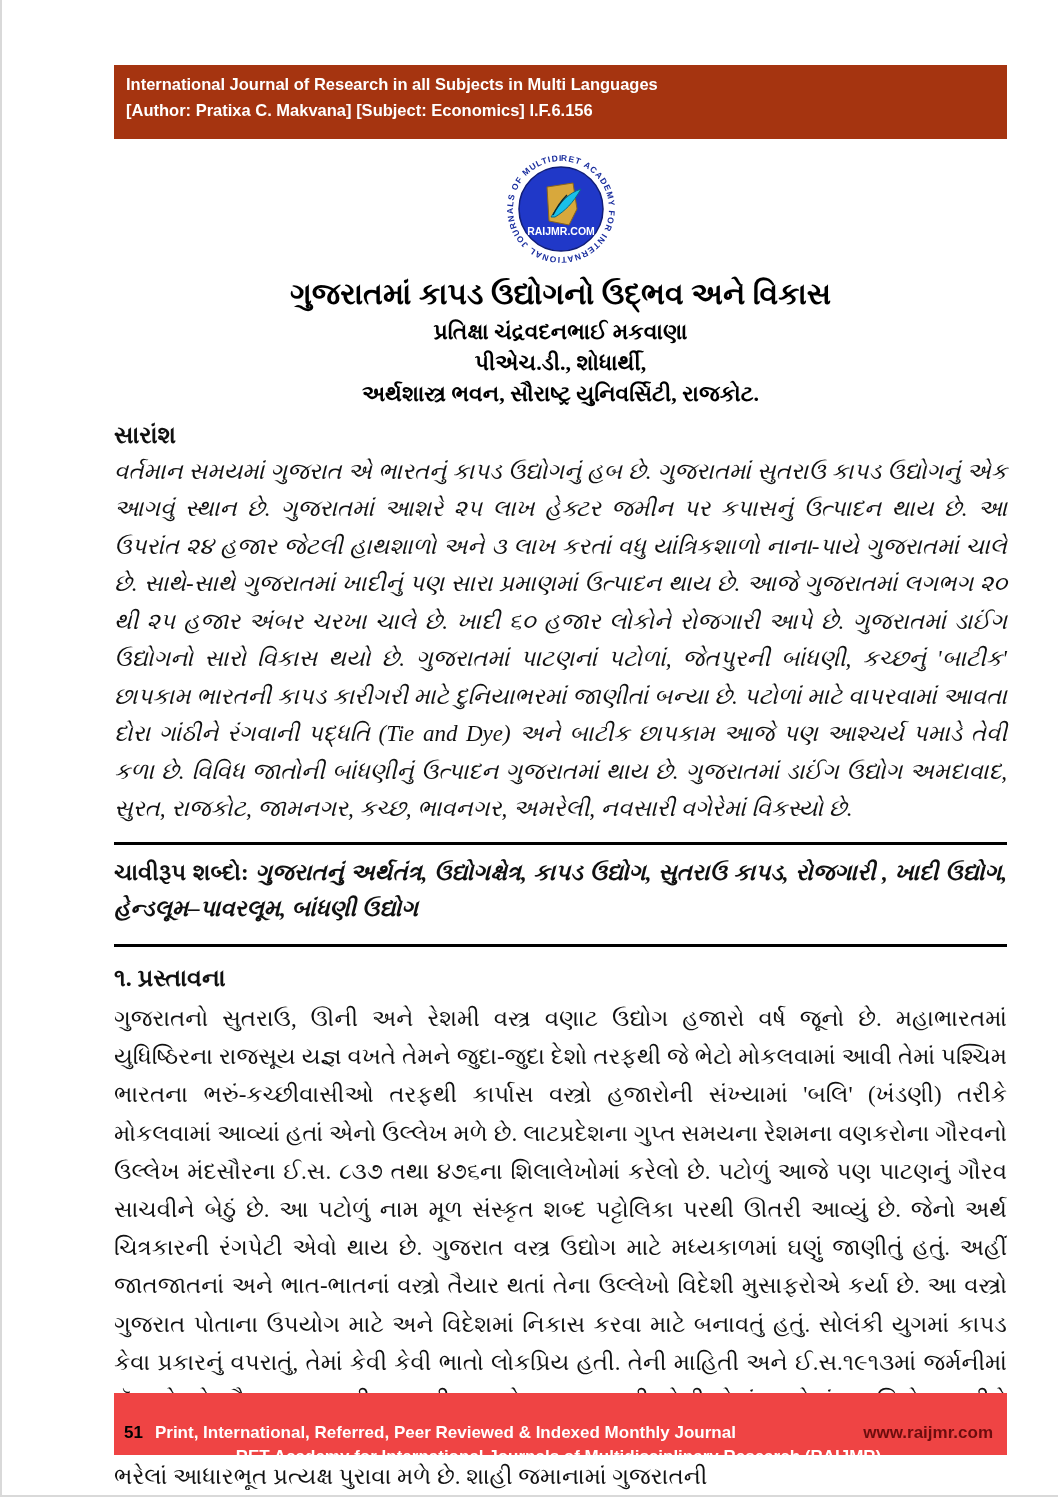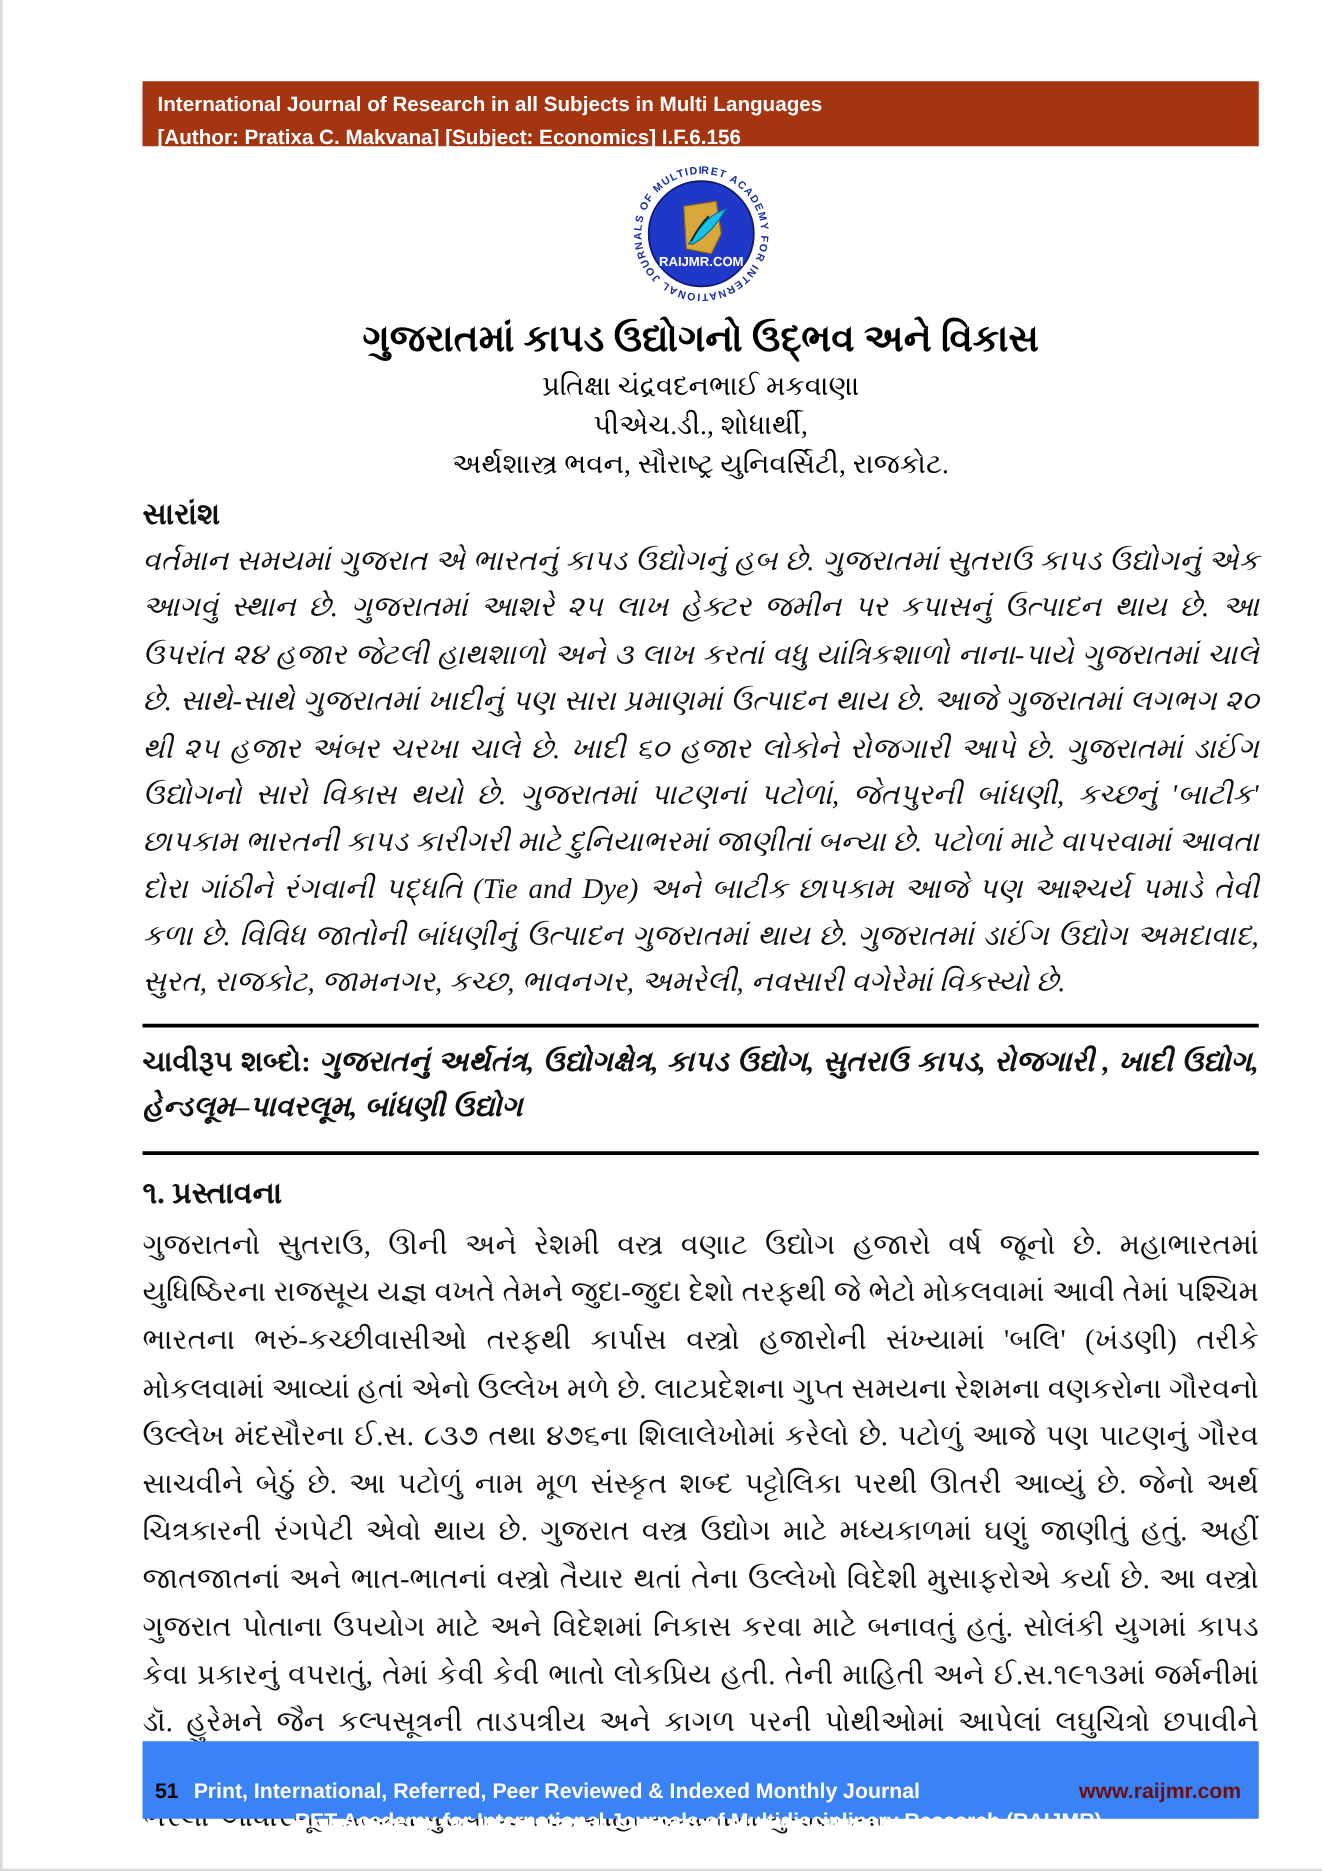--- a/index.html
+++ b/index.html
@@ -22,21 +22,21 @@
   }
   .content {
     position: relative;
     margin: 0 53px 0 112px;
     width: 893px;
   }
   
   .header {
     display: flex;
     margin-top: 65px;
-    height: 52px;
+    height: 74px;
     font-family: "Liberation Sans", "DejaVu Sans", sans-serif;
     font-weight: bold;
     color: #ffffff;
     font-size: 16.5px;
     line-height: 1.55;
   }
   .header-left {
     background: #a53410;
     flex: 1 1 67%;
     padding: 7px 10px 7px 12px;
@@ -63,20 +63,21 @@
     text-align: center;
     font-size: 30px;
     font-weight: bold;
     color: #000;
   }
   .authors {
     text-align: center;
     font-size: 22px;
     line-height: 1.42;
     color: #000;
+    font-weight: bold;
   }
   
   .abstract-heading {
     margin-top: 12px;
     font-size: 24px;
     font-weight: bold;
   }
   .abstract-text {
     margin: 4px 0 0 0;
     font-size: 23px;
@@ -115,21 +116,21 @@
     line-height: 1.66;
     text-align: justify;
   }
   
   .footer {
     position: absolute;
     left: 112px;
     top: 1393px;
     width: 893px;
     height: 62px;
-    background: #3b82f6;
+    background: #ef4444;
     font-family: "Liberation Sans", "DejaVu Sans", sans-serif;
     font-weight: bold;
     color: #ffffff;
     font-size: 17px;
     box-sizing: border-box;
     padding: 6px 14px 6px 10px;
   }
   .footer-line1 {
     display: flex;
     align-items: baseline;

